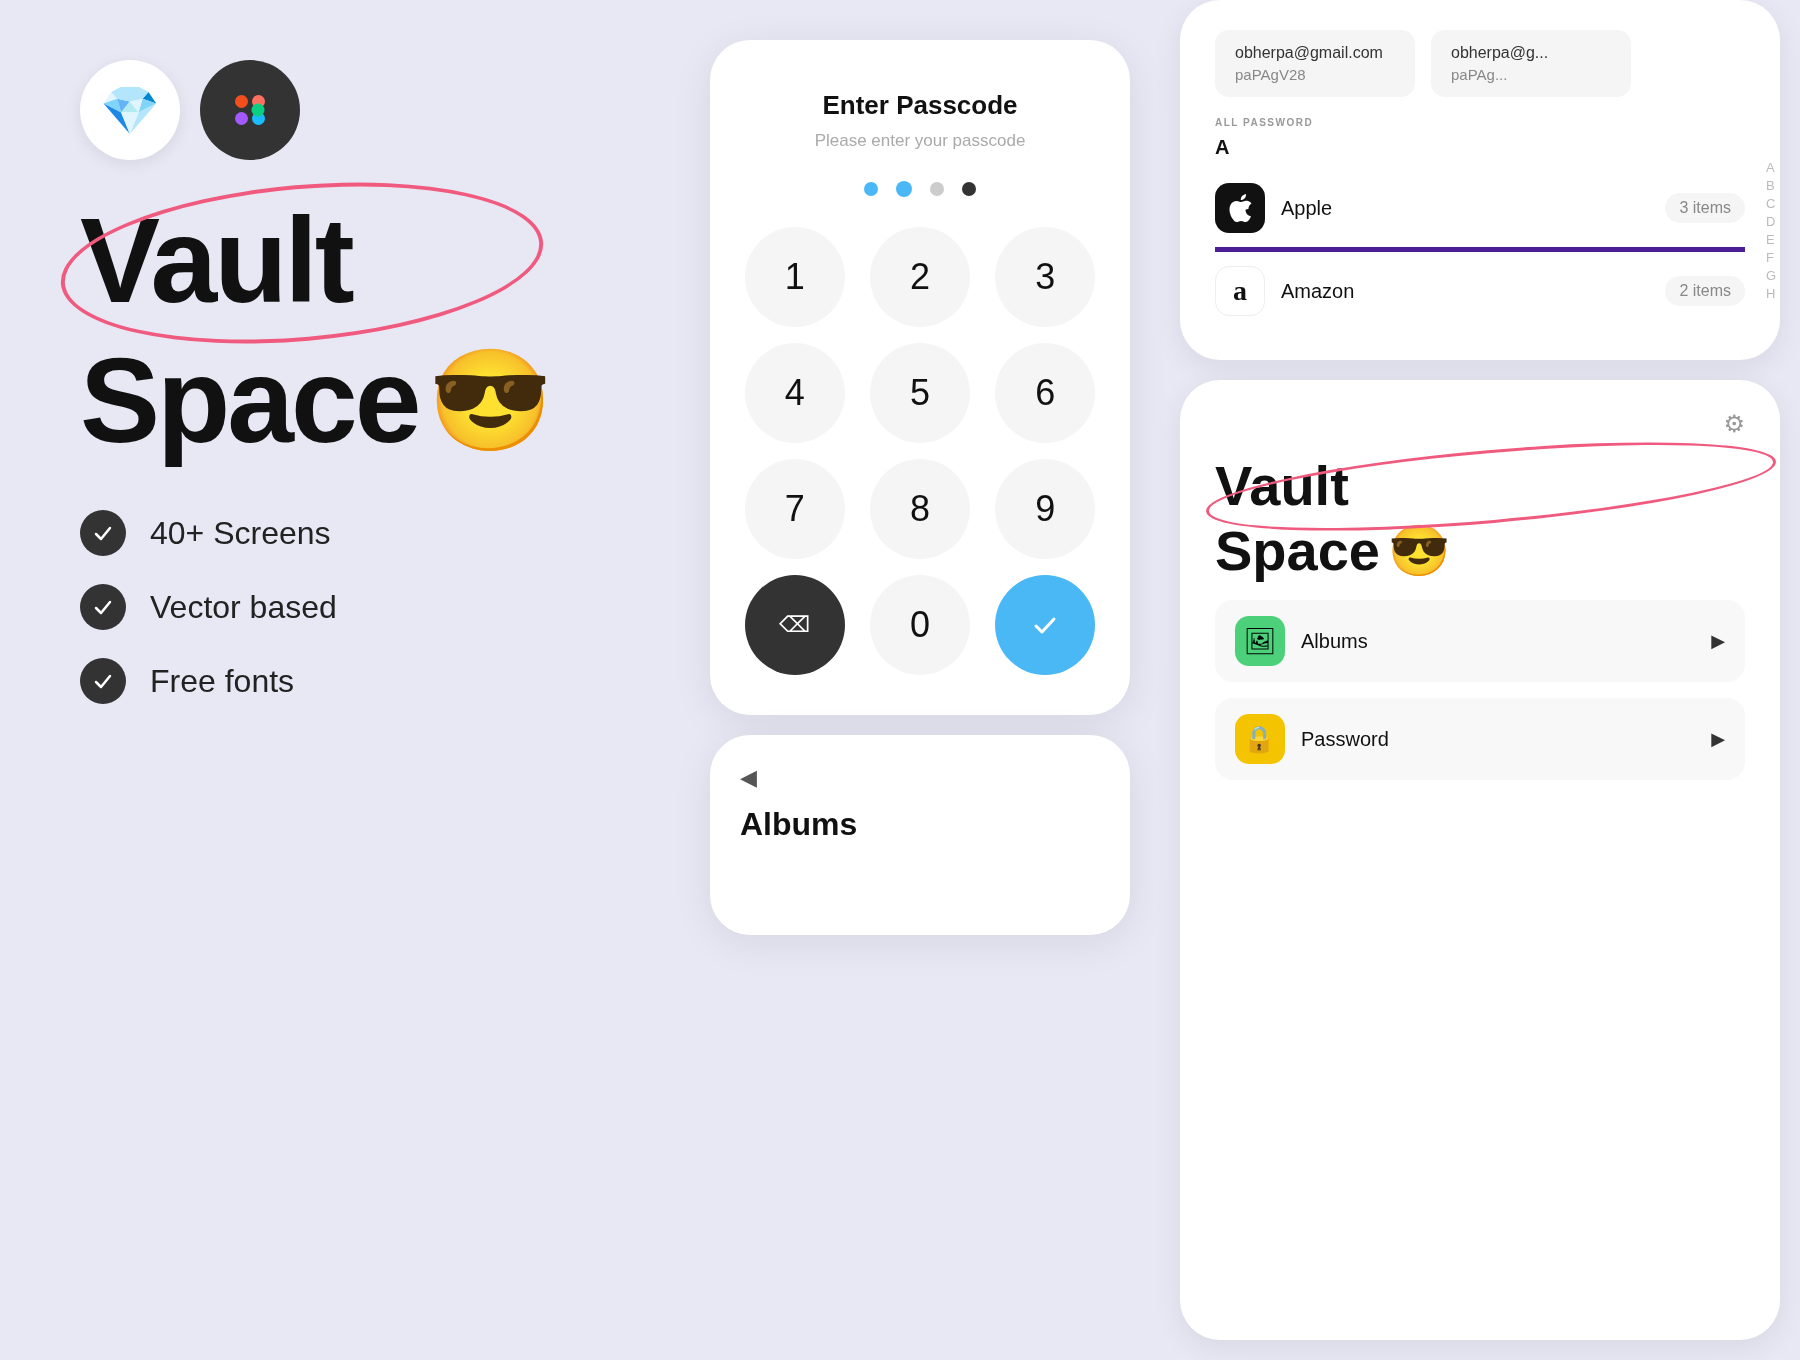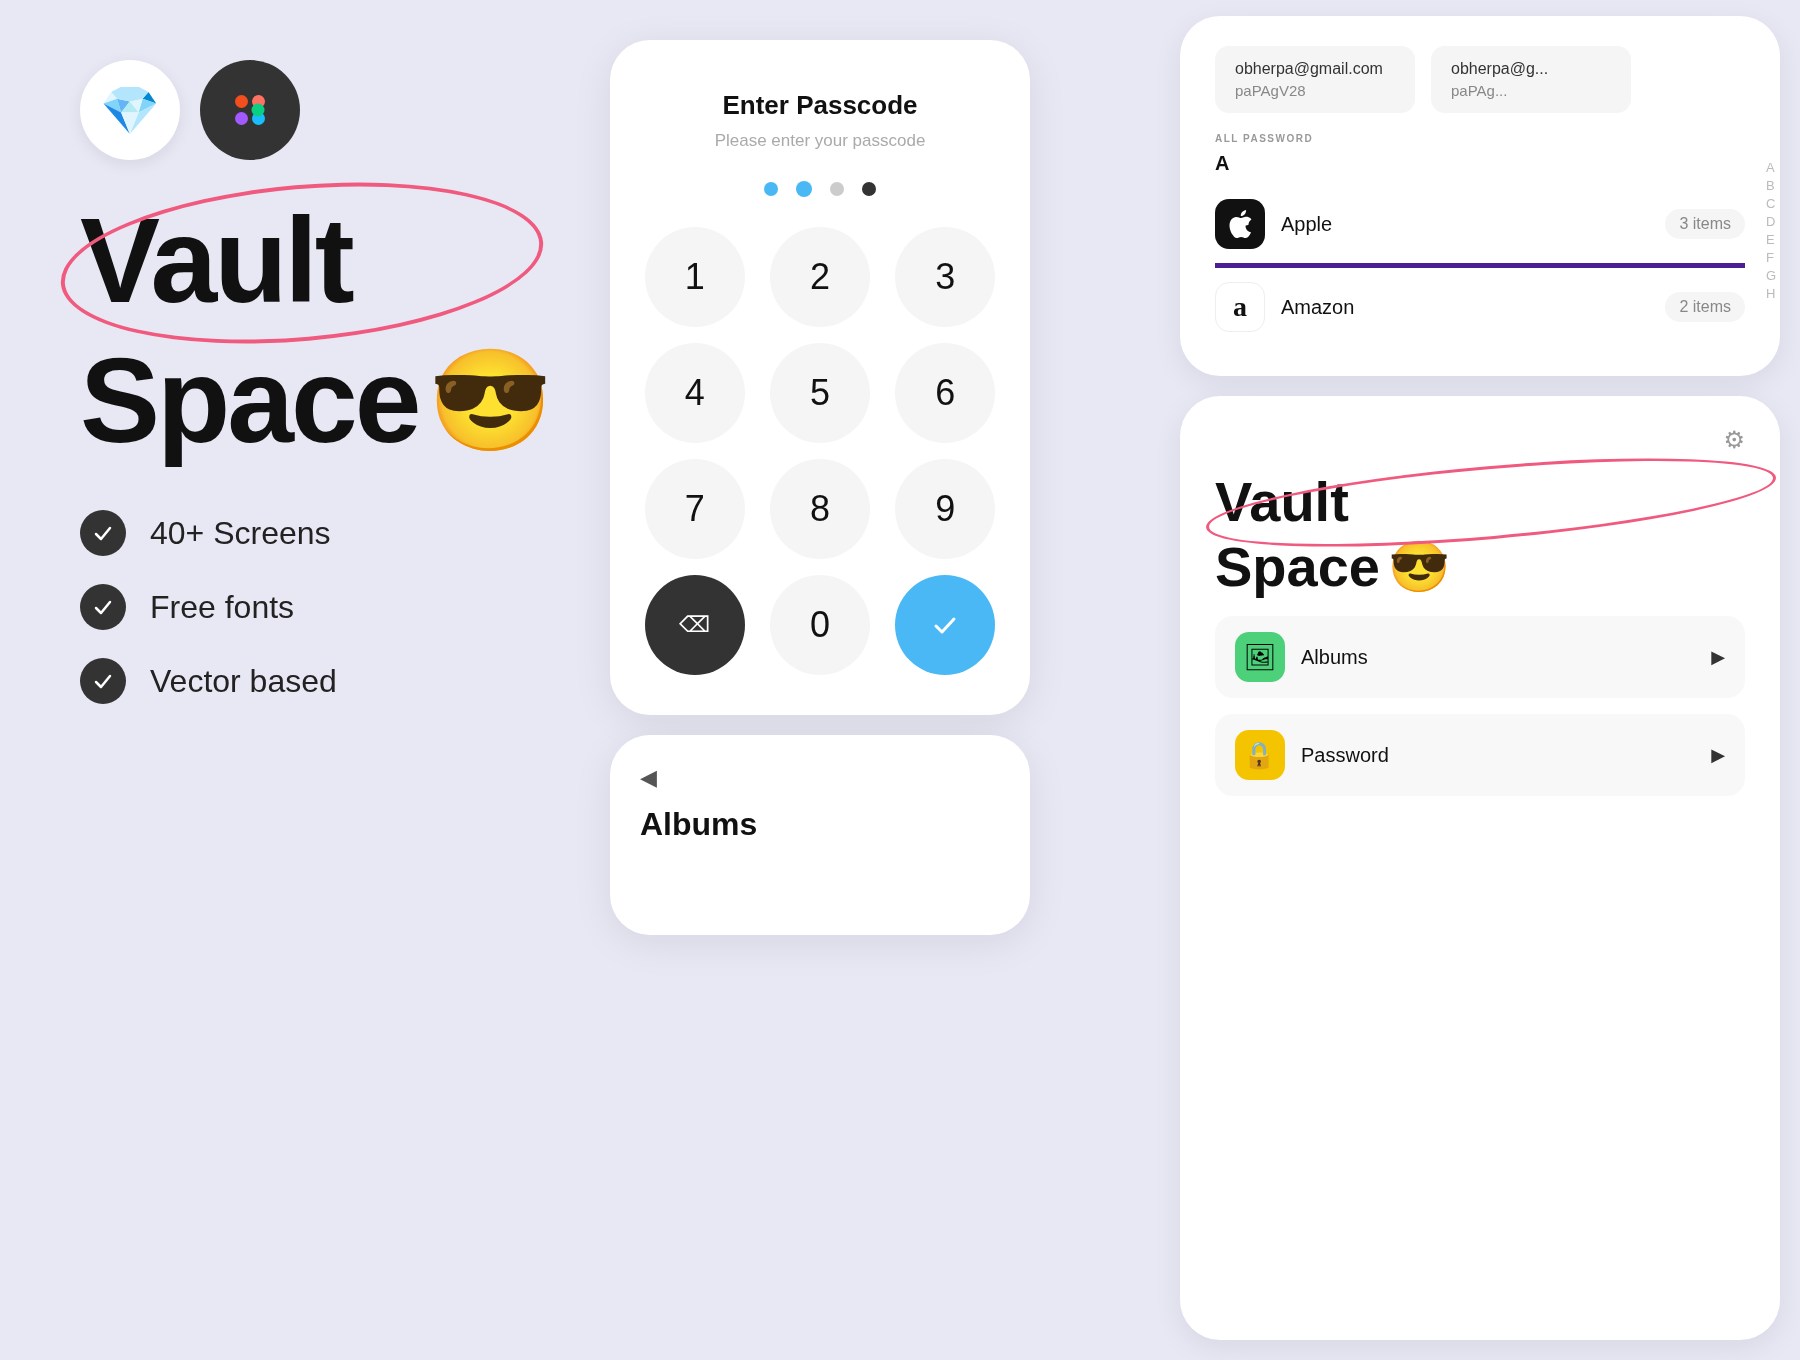--- a/index.html
+++ b/index.html
@@ -126,21 +126,21 @@
       color: #222;
     }
 
     
     .center-panel {
       width: 580px;
       display: flex;
       flex-direction: column;
       gap: 20px;
       padding: 40px 30px;
-      align-items: flex-start;
+      align-items: flex-end;
     }
 
     .phone-card {
       background: #fff;
       border-radius: 40px;
       width: 420px;
       padding: 50px 30px 40px;
       box-shadow: 0 8px 40px rgba(0,0,0,0.08);
       display: flex;
       flex-direction: column;
@@ -511,29 +511,29 @@
           </svg>
       </div>
       <span class="feature-label">40+ Screens</span>
     </div>
     <div class="feature-item">
       <div class="check-circle">
         <svg viewBox="0 0 22 22" fill="none">
             <polyline points="4,12 9,17 18,6" stroke="white" stroke-width="2.5" stroke-linecap="round" stroke-linejoin="round"></polyline>
           </svg>
       </div>
-      <span class="feature-label">Free fonts</span>
+      <span class="feature-label">Vector based</span>
     </div>
     <div class="feature-item">
       <div class="check-circle">
         <svg viewBox="0 0 22 22" fill="none">
             <polyline points="4,12 9,17 18,6" stroke="white" stroke-width="2.5" stroke-linecap="round" stroke-linejoin="round"></polyline>
           </svg>
       </div>
-      <span class="feature-label">Vector based</span>
+      <span class="feature-label">Free fonts</span>
     </div>
   </div>
 </div>
 
 <div class="center-panel">
   <div class="phone-card">
     <div class="passcode-title">Enter Passcode</div>
     <div class="passcode-subtitle">Please enter your passcode</div>
     <div class="dots-row">
       <div class="dot" style="background:#4ab8f5;width:14px;height:14px;"></div>
@@ -562,21 +562,21 @@
   </div>
 
   <div class="phone-card-bottom">
     <div class="back-arrow">◀</div>
     <div class="albums-label">Albums</div>
   </div>
 </div>
 
 <div class="right-panel" style="position:relative;flex:1;">
 
-  <div class="password-card" style="margin-top:16px;">
+  <div class="password-card" style="margin-top:0;">
     <div class="email-items">
       <div class="email-chip">
         <div class="email-text">obherpa@gmail.com</div>
         <div class="password-text">paPAgV28</div>
       </div>
       <div class="email-chip">
         <div class="email-text">obherpa@g...</div>
         <div class="password-text">paPAg...</div>
       </div>
     </div>

